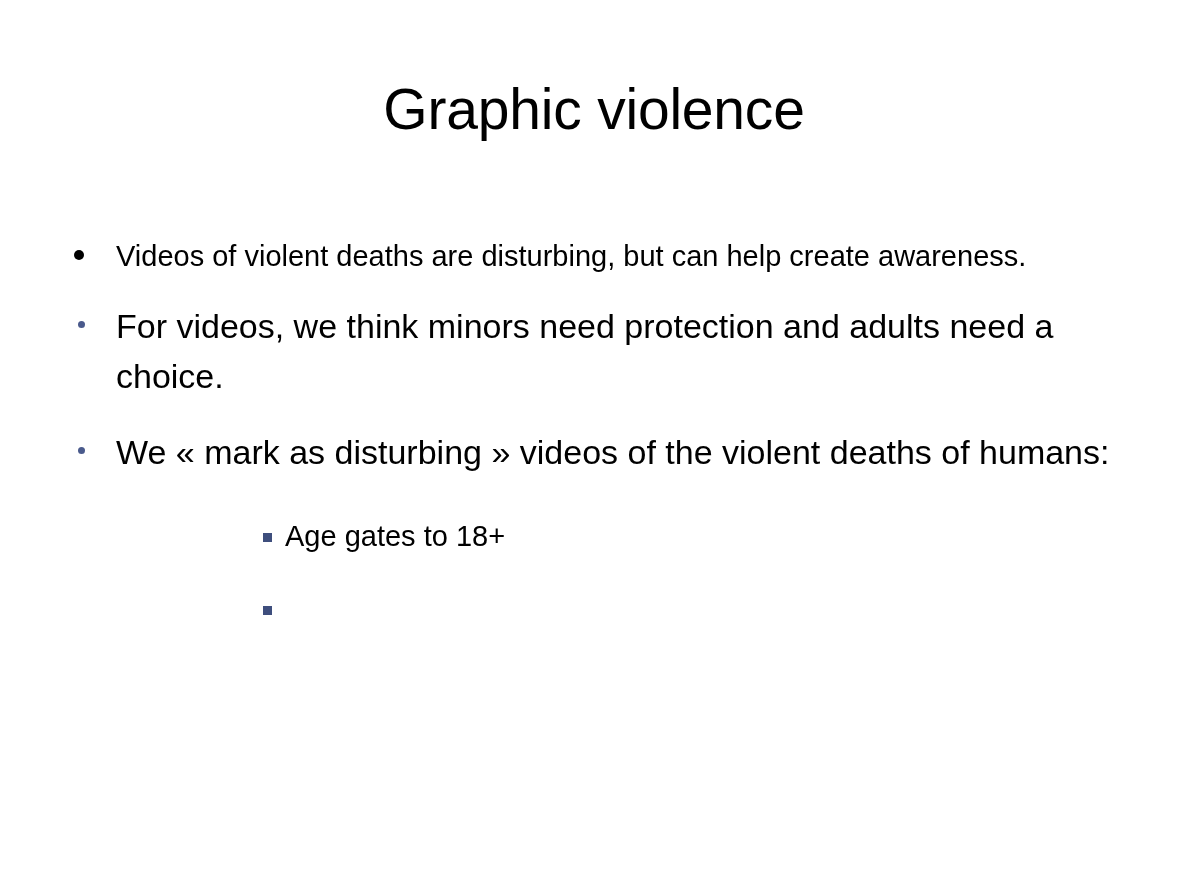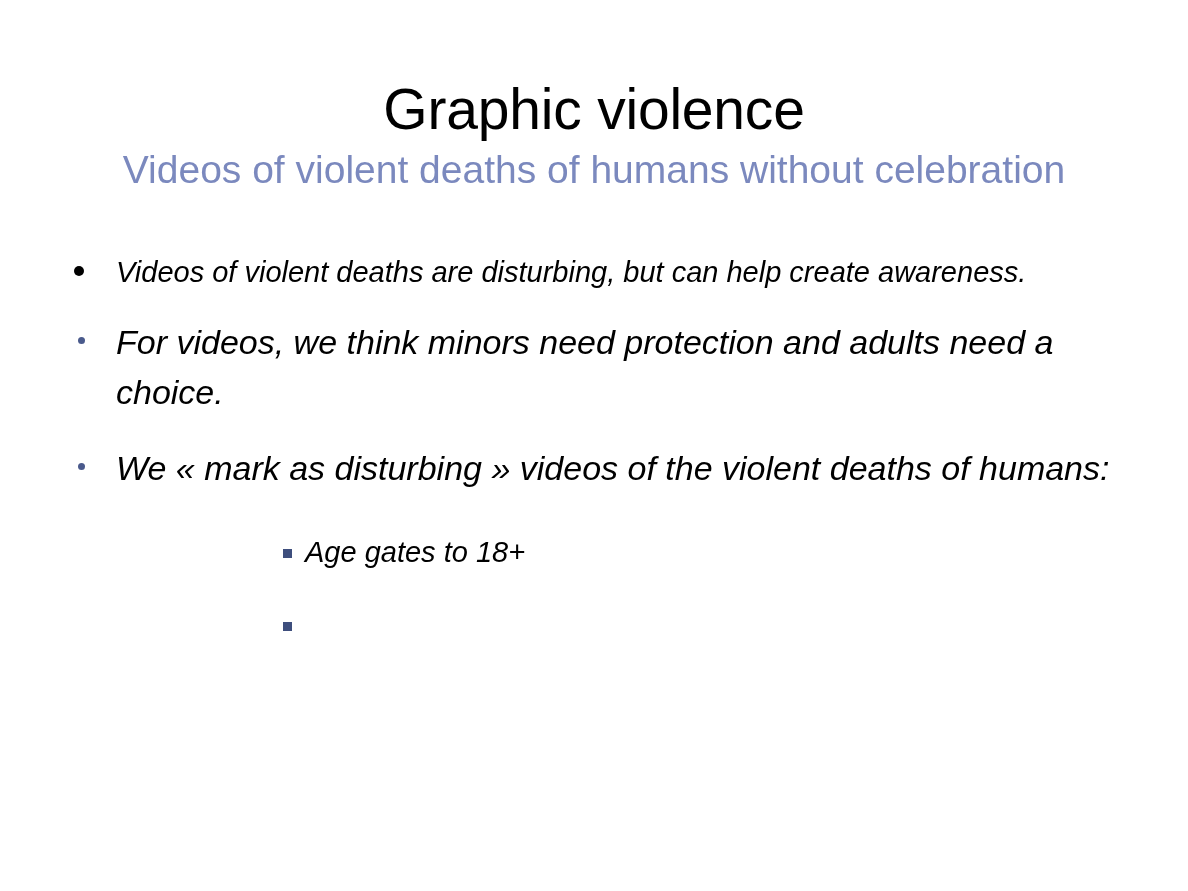--- a/index.html
+++ b/index.html
@@ -51,23 +51,22 @@
     color: #7b89be;
     margin: 0;
     padding-top: 8px;
     white-space: nowrap;
   }
 
   
   .body-block {
     position: absolute;
     left: 0;
-    top: 252px;
+    top: 236px;
     width: 1188px;
-    font-style: italic;
   }
 
   .bullet-row {
     position: relative;
     display: block;
     box-sizing: border-box;
   }
 
   .bullet-marker {
     position: absolute;
@@ -131,31 +130,29 @@
   .marker-square {
     left: 263px;
     top: 30px;
     width: 9px;
     height: 9px;
     background: #3e4e7d;
   }
 
   .sub-list {
     display: block;
-    padding-left: 20px;
   }
 </style>
 </head>
 <body>
 
 <div id="slide">
 
   <div class="title-block">
     <h1 class="slide-title">Graphic violence</h1>
-    <h2 class="slide-subtitle">Videos of violent deaths of humans without celebration</h2>
   </div>
 
   <div class="body-block">
 
     <div class="bullet-row lvl1">
       <span class="bullet-marker marker-dot-black"></span>
       <span class="bullet-text">Videos of violent deaths are disturbing, but can help create awareness.</span>
     </div>
 
     <div class="bullet-row lvl1b">

